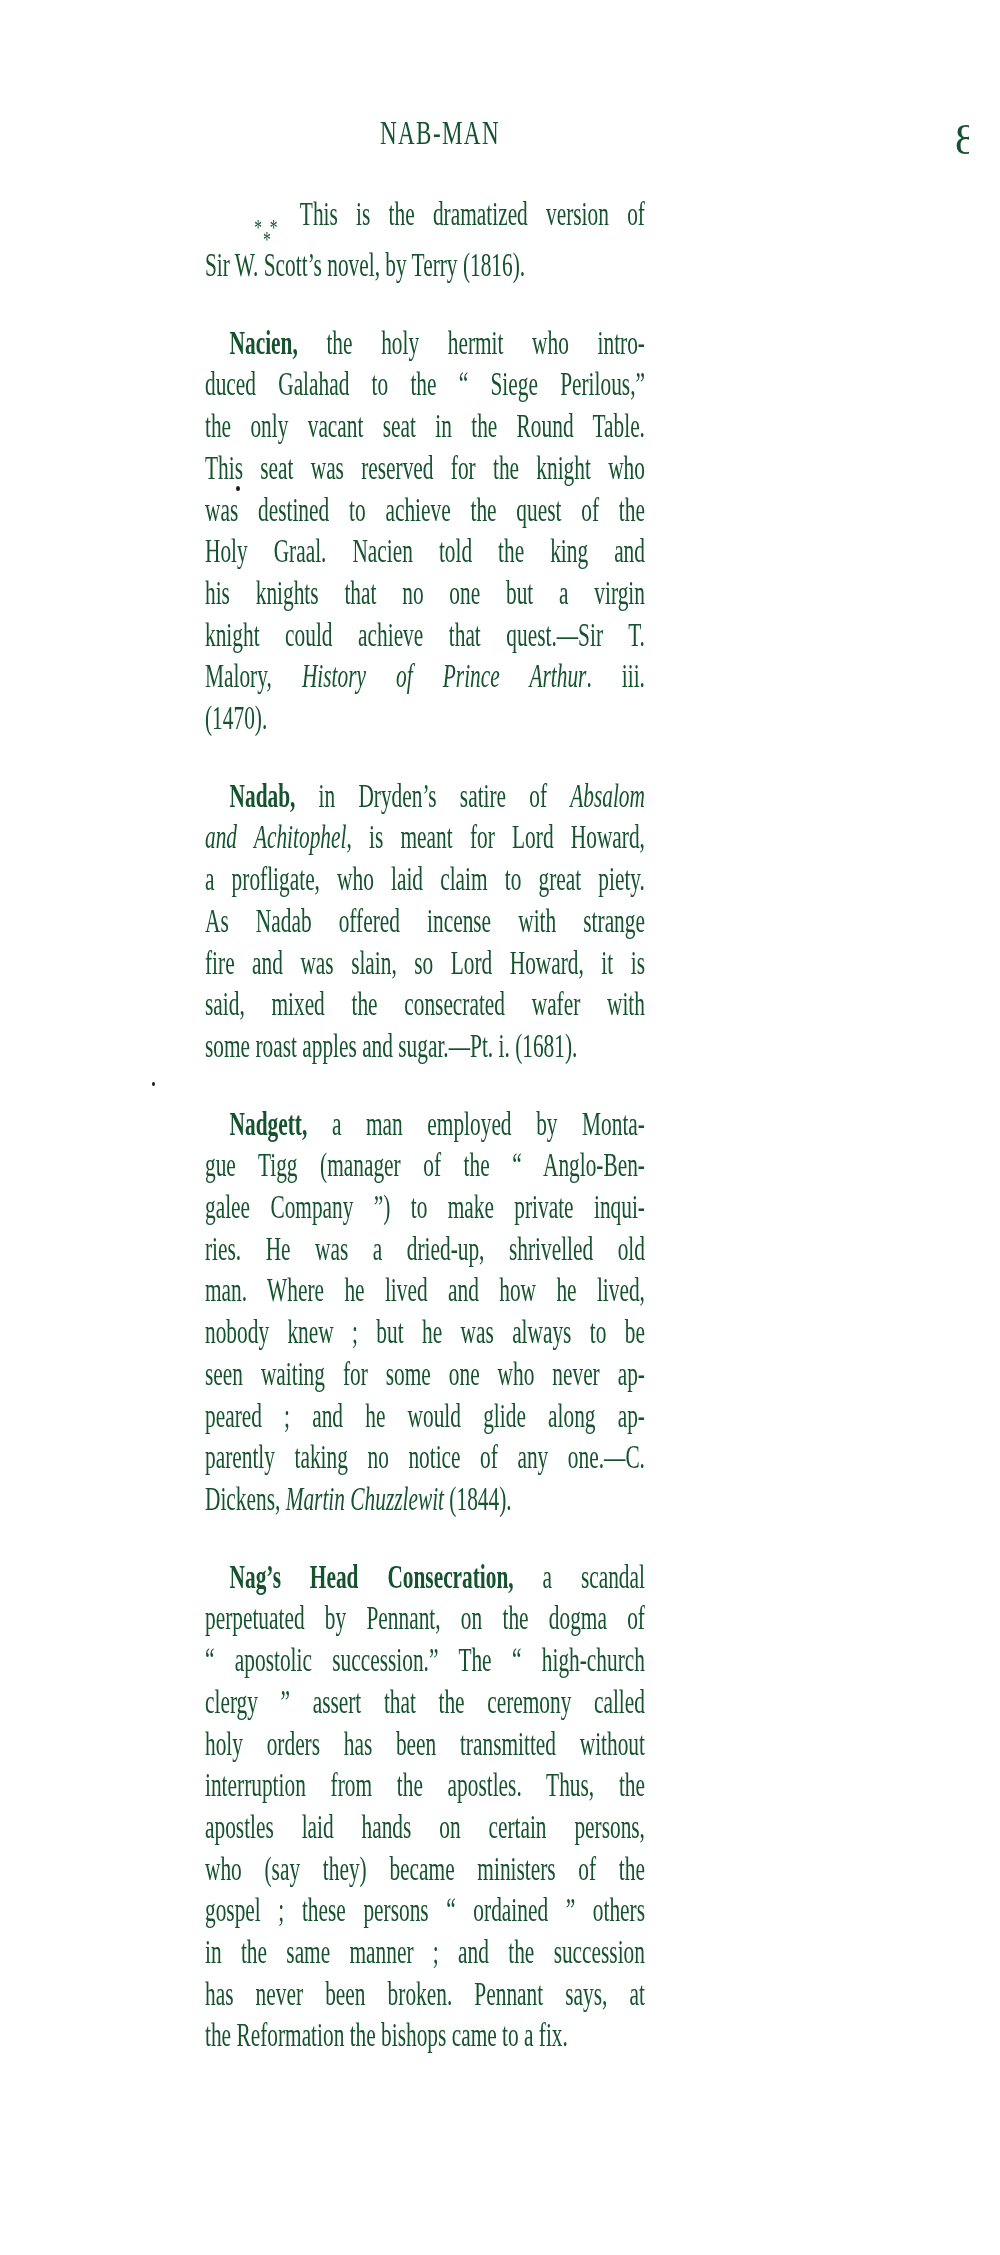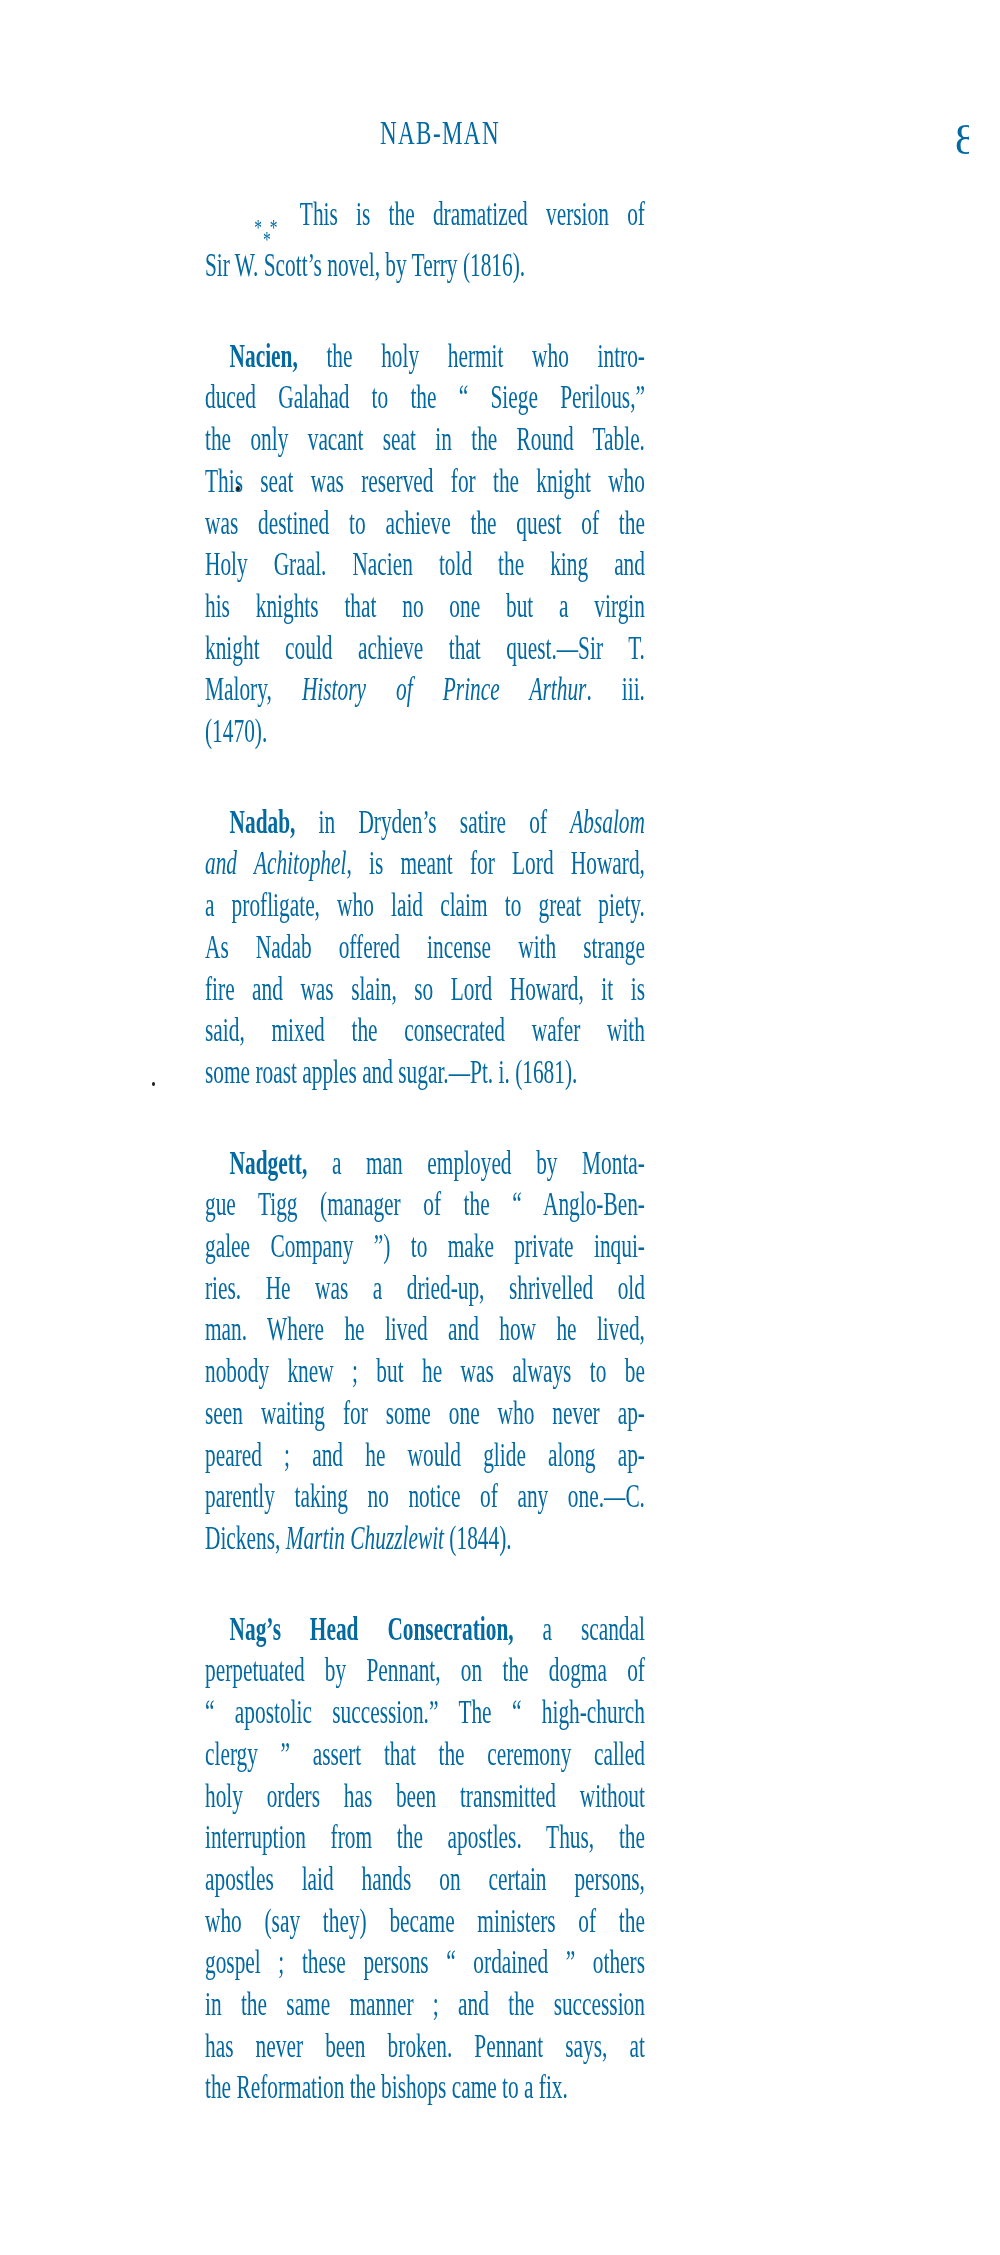--- a/index.html
+++ b/index.html
@@ -3,21 +3,21 @@
 <meta charset="utf-8">
 <style>
   html,body{margin:0;padding:0;background:#ffffff;}
   .page{
     position:relative;
     width:1000px;
     height:2255px;
     background:#ffffff;
     overflow:hidden;
     font-family:"Liberation Serif","DejaVu Serif",serif;
-    color:#0369a1;
+    color:#14532d;
     border-radius:32px;
   }
   .running-head{
     position:absolute;
     left:380px;
     top:116px;
     font-size:34px;
     line-height:1;
     letter-spacing:2px;
     white-space:nowrap;
@@ -37,21 +37,21 @@
     line-height:1;
     display:inline-block;
   }
   .text-column{
     position:absolute;
     left:205px;
     top:194px;
     width:440px;
   }
   .para{margin:0;}
-  .para + .para{margin-top:49px;}
+  .para + .para{margin-top:36px;}
   .line{
     width:680px;
     transform:scaleX(0.647);
     transform-origin:0 0;
     font-size:33px;
     line-height:41.7px;
     text-align:justify;
     text-align-last:justify;
   }
   .line.first{text-indent:38px;}

